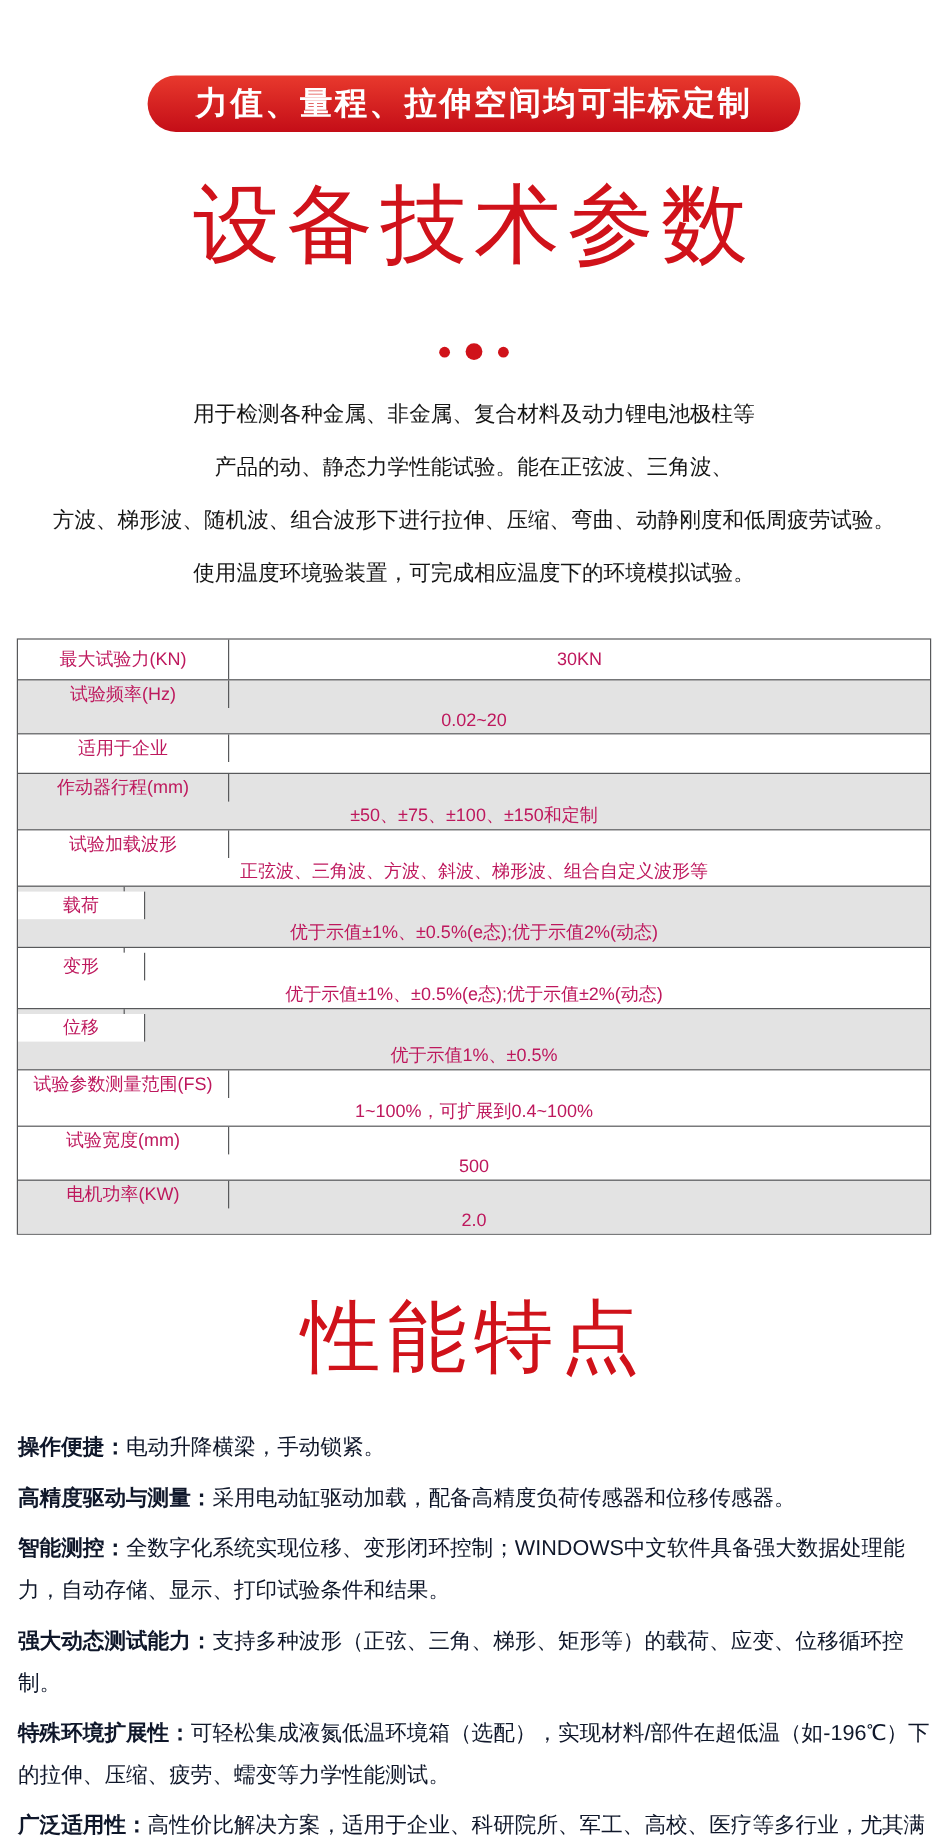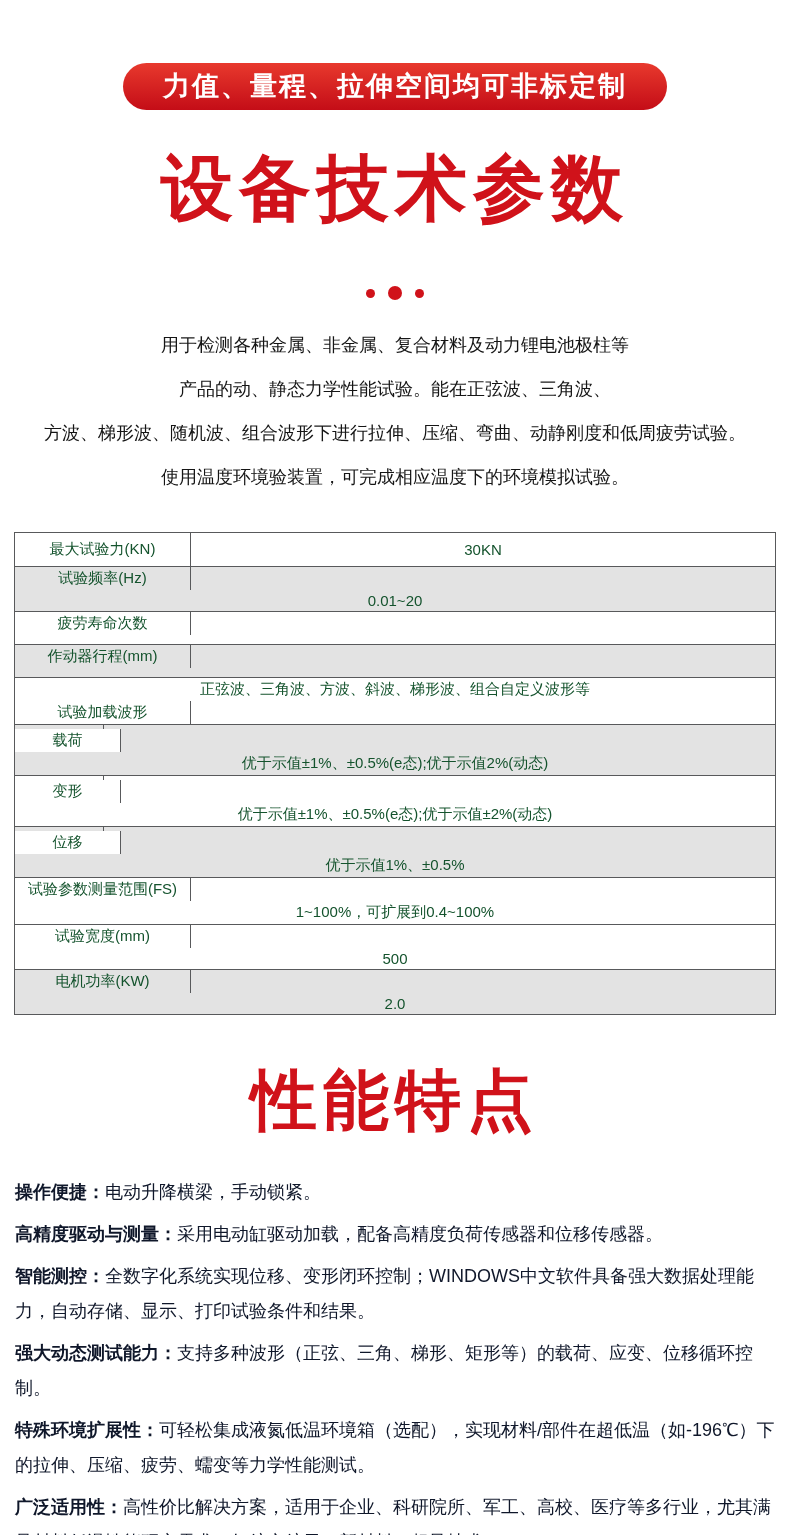--- a/index.html
+++ b/index.html
@@ -31,21 +31,21 @@
     letter-spacing:2px;
     text-align:right;
   }
   
   .big-title{
     margin-top:38px;
     text-align:center;
     color:var(--accent);
     font-size:72px;
     line-height:80px;
-    font-weight:700;
+    font-weight:400;
     letter-spacing:6px;
   }
   .big-title.second{
     margin-top:48px;
     font-size:66px;
     line-height:74px;
   }
   
   .dots{
     margin-top:57px;
@@ -67,21 +67,21 @@
     margin:33px 14px 0 14px;
     border:1px solid var(--border);
   }
   .trow{display:flex;min-height:33px;}
   .trow.tall{min-height:44px;}
   .trow + .trow{border-top:1px solid var(--border);flex-direction:column;}
   .trow.shaded{background:var(--stripe);}
   .cell{
     display:flex;align-items:center;justify-content:center;
     text-align:center;
-    font-size:15px;color:#14532d;
+    font-size:15px;color:#be185d;
     padding:2px 4px;
   }
   .cell-label{width:176px;border-right:1px solid var(--border);flex:none;}
   .cell-stub{width:89px;border-right:1px solid var(--border);flex:none;}
   .cell-sub{width:106px;border-right:1px solid var(--border);flex:none;background:#ffffff;}
   .cell-value{flex:1;}
   
   .features{
     margin-top:38px;
     padding:0 15px;
@@ -112,31 +112,32 @@
   <div>使用温度环境验装置，可完成相应温度下的环境模拟试验。</div>
 </div>
 
 <div class="spec-table">
   <div class="trow">
     <div class="cell cell-label">最大试验力(KN)</div>
     <div class="cell cell-value">30KN</div>
   </div>
   <div class="trow shaded">
     <div class="cell cell-label">试验频率(Hz)</div>
-    <div class="cell cell-value">0.01~20</div>
+    <div class="cell cell-value">0.02~20</div>
   </div>
   <div class="trow">
-    <div class="cell cell-label">疲劳寿命次数</div>
+    <div class="cell cell-label">适用于企业</div>
   </div>
   <div class="trow shaded">
     <div class="cell cell-label">作动器行程(mm)</div>
+    <div class="cell cell-value">±50、±75、±100、±150和定制</div>
   </div>
   <div class="trow">
+    <div class="cell cell-label">试验加载波形</div>
     <div class="cell cell-value">正弦波、三角波、方波、斜波、梯形波、组合自定义波形等</div>
-    <div class="cell cell-label">试验加载波形</div>
   </div>
   <div class="trow shaded">
     <div class="cell cell-stub"></div>
     <div class="cell cell-sub">载荷</div>
     <div class="cell cell-value">优于示值±1%、±0.5%(e态);优于示值2%(动态)</div>
   </div>
   <div class="trow">
     <div class="cell cell-stub"></div>
     <div class="cell cell-sub">变形</div>
     <div class="cell cell-value">优于示值±1%、±0.5%(e态);优于示值±2%(动态)</div>

